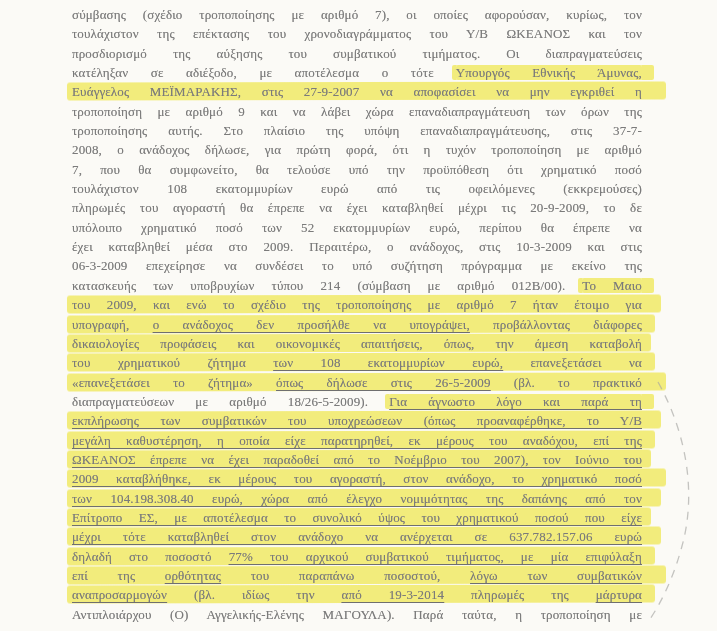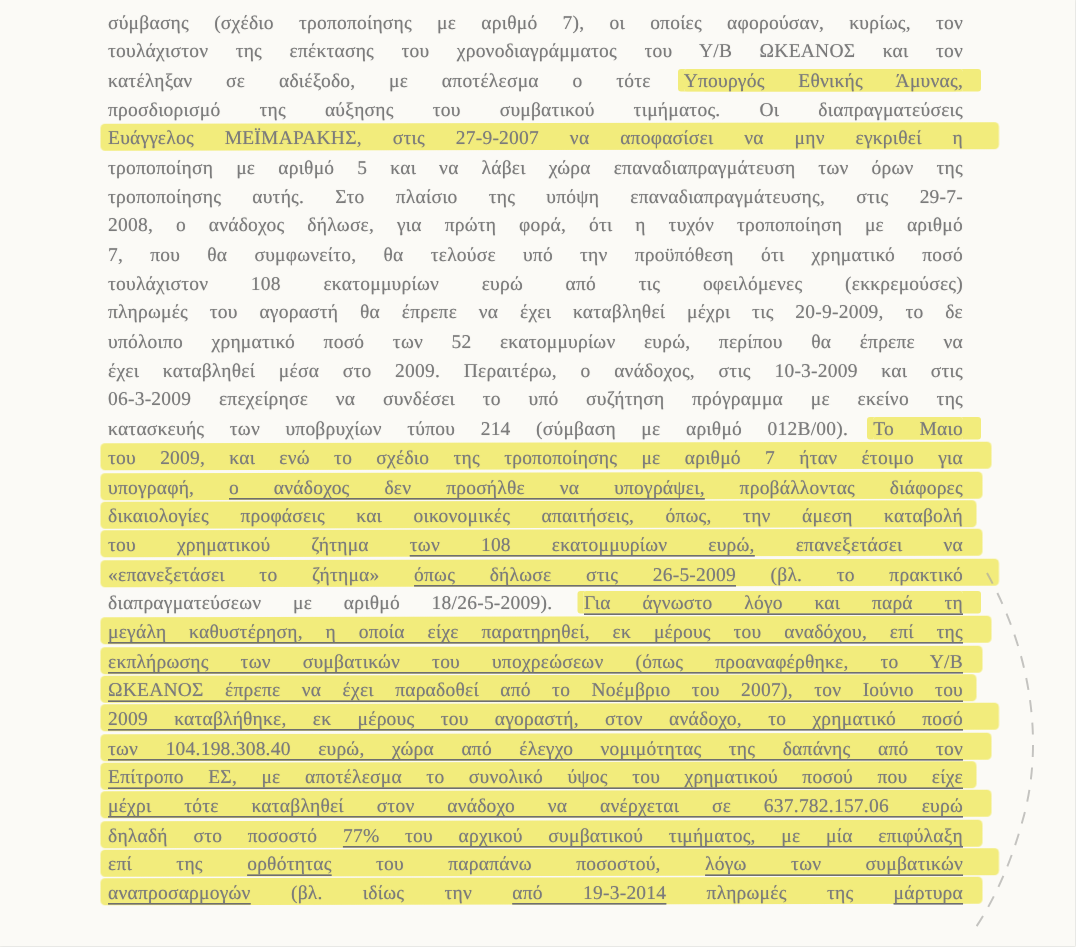--- a/index.html
+++ b/index.html
@@ -61,46 +61,47 @@
     pointer-events:none;
   }
 </style>
 </head>
 <body>
 
 <div class="page" style="background: rgb(251, 250, 246);">
   <div class="doc">
       <div class="line"><span class="">σύμβασης (σχέδιο τροποποίησης με αριθμό 7), οι οποίες αφορούσαν, κυρίως, τον</span></div>
       <div class="line"><span class="">τουλάχιστον της επέκτασης του χρονοδιαγράμματος του Υ/Β ΩΚΕΑΝΟΣ και τον</span></div>
+      <div class="line"><span class="">προσδιορισμό της αύξησης του συμβατικού τιμήματος. Οι διαπραγματεύσεις</span></div>
       <div class="line"><span class="">κατέληξαν σε αδιέξοδο, με αποτέλεσμα ο τότε </span><span class="hl ">Υπουργός Εθνικής Άμυνας,</span></div>
-      <div class="line"><span class="">προσδιορισμό της αύξησης του συμβατικού τιμήματος. Οι διαπραγματεύσεις</span></div>
       <div class="line hl-full"><span class="hl ">Ευάγγελος ΜΕΪΜΑΡΑΚΗΣ, στις 27-9-2007 να αποφασίσει να μην εγκριθεί η</span></div>
-      <div class="line"><span class="">τροποποίηση με αριθμό 5 και να λάβει χώρα επαναδιαπραγμάτευση των όρων της</span></div>
-      <div class="line"><span class="">τροποποίησης αυτής. Στο πλαίσιο της υπόψη επαναδιαπραγμάτευσης, στις 29-7-</span></div>
+      <div class="line"><span class="">τροποποίηση με αριθμό 9 και να λάβει χώρα επαναδιαπραγμάτευση των όρων της</span></div>
+      <div class="line"><span class="">τροποποίησης αυτής. Στο πλαίσιο της υπόψη επαναδιαπραγμάτευσης, στις 37-7-</span></div>
       <div class="line"><span class="">2008, ο ανάδοχος δήλωσε, για πρώτη φορά, ότι η τυχόν τροποποίηση με αριθμό</span></div>
       <div class="line"><span class="">7, που θα συμφωνείτο, θα τελούσε υπό την προϋπόθεση ότι χρηματικό ποσό</span></div>
       <div class="line"><span class="">τουλάχιστον 108 εκατομμυρίων ευρώ από τις οφειλόμενες (εκκρεμούσες)</span></div>
       <div class="line"><span class="">πληρωμές του αγοραστή θα έπρεπε να έχει καταβληθεί μέχρι τις 20-9-2009, το δε</span></div>
       <div class="line"><span class="">υπόλοιπο χρηματικό ποσό των 52 εκατομμυρίων ευρώ, περίπου θα έπρεπε να</span></div>
       <div class="line"><span class="">έχει καταβληθεί μέσα στο 2009. Περαιτέρω, ο ανάδοχος, στις 10-3-2009 και στις</span></div>
       <div class="line"><span class="">06-3-2009 επεχείρησε να συνδέσει το υπό συζήτηση πρόγραμμα με εκείνο της</span></div>
       <div class="line"><span class="">κατασκευής των υποβρυχίων τύπου 214 (σύμβαση με αριθμό 012Β/00). </span><span class="hl ">Το Μαιο</span></div>
       <div class="line hl-full"><span class="hl ">του 2009, και ενώ το σχέδιο της τροποποίησης με αριθμό 7 ήταν έτοιμο για</span></div>
       <div class="line hl-full"><span class="hl ">υπογραφή, </span><span class="hl ul">ο ανάδοχος δεν προσήλθε να υπογράψει,</span><span class="hl "> προβάλλοντας διάφορες</span></div>
       <div class="line hl-full"><span class="hl ">δικαιολογίες προφάσεις και οικονομικές απαιτήσεις, όπως, την άμεση καταβολή</span></div>
       <div class="line hl-full"><span class="hl ">του χρηματικού ζήτημα </span><span class="hl ul">των 108 εκατομμυρίων ευρώ,</span><span class="hl "> επανεξετάσει να</span></div>
       <div class="line hl-full"><span class="hl ">«επανεξετάσει το ζήτημα» </span><span class="hl ul">όπως δήλωσε στις 26-5-2009</span><span class="hl "> (βλ. το πρακτικό</span></div>
       <div class="line"><span class="">διαπραγματεύσεων με αριθμό 18/26-5-2009). </span><span class="hl ul">Για άγνωστο λόγο και παρά τη</span></div>
+      <div class="line hl-full"><span class="hl ul">εκπλήρωσης των συμβατικών του υποχρεώσεων (όπως προαναφέρθηκε, το Υ/Β</span></div>
       <div class="line hl-full"><span class="hl ul">μεγάλη καθυστέρηση, η οποία είχε παρατηρηθεί, εκ μέρους του αναδόχου, επί της</span></div>
-      <div class="line hl-full"><span class="hl ul">εκπλήρωσης των συμβατικών του υποχρεώσεων (όπως προαναφέρθηκε, το Υ/Β</span></div>
       <div class="line hl-full"><span class="hl ul">ΩΚΕΑΝΟΣ έπρεπε να έχει παραδοθεί από το Νοέμβριο του 2007), τον Ιούνιο του</span></div>
       <div class="line hl-full"><span class="hl ul">2009 καταβλήθηκε, εκ μέρους του αγοραστή, στον ανάδοχο, το χρηματικό ποσό</span></div>
       <div class="line hl-full"><span class="hl ul">των 104.198.308.40 ευρώ, χώρα από έλεγχο νομιμότητας της δαπάνης από τον</span></div>
       <div class="line hl-full"><span class="hl ul">Επίτροπο ΕΣ, με αποτέλεσμα το συνολικό ύψος του χρηματικού ποσού που είχε</span></div>
       <div class="line hl-full"><span class="hl ul">μέχρι τότε καταβληθεί στον ανάδοχο να ανέρχεται σε 637.782.157.06 ευρώ</span></div>
       <div class="line hl-full"><span class="hl ">δηλαδή στο ποσοστό </span><span class="hl ul">77% του αρχικού συμβατικού τιμήματος, με μία επιφύλαξη</span></div>
       <div class="line hl-full"><span class="hl ">επί της </span><span class="hl ul">ορθότητας</span><span class="hl "> του παραπάνω ποσοστού, </span><span class="hl ul">λόγω των συμβατικών</span></div>
       <div class="line hl-full"><span class="hl ul">αναπροσαρμογών</span><span class="hl "> (βλ. ιδίως την </span><span class="hl ul">από 19-3-2014</span><span class="hl "> πληρωμές της </span><span class="hl ul">μάρτυρα</span></div>
+      <div class="line"><span class="">Αντιπλοιάρχου (Ο) Αγγελικής-Ελένης ΜΑΓΟΥΛΑ). Παρά ταύτα, η τροποποίηση με</span></div>
     </div>
   <svg class="margin-mark" width="77" height="250" viewBox="0 0 77 250">
     <path d="M 18 4 C 48 58, 56 118, 42 168 C 34 198, 22 224, 8 244" fill="none" stroke="#a6a6a3" stroke-width="1.3" stroke-dasharray="8 7" opacity="0.65"></path>
   </svg>
 </div>
 
 </body></html>

